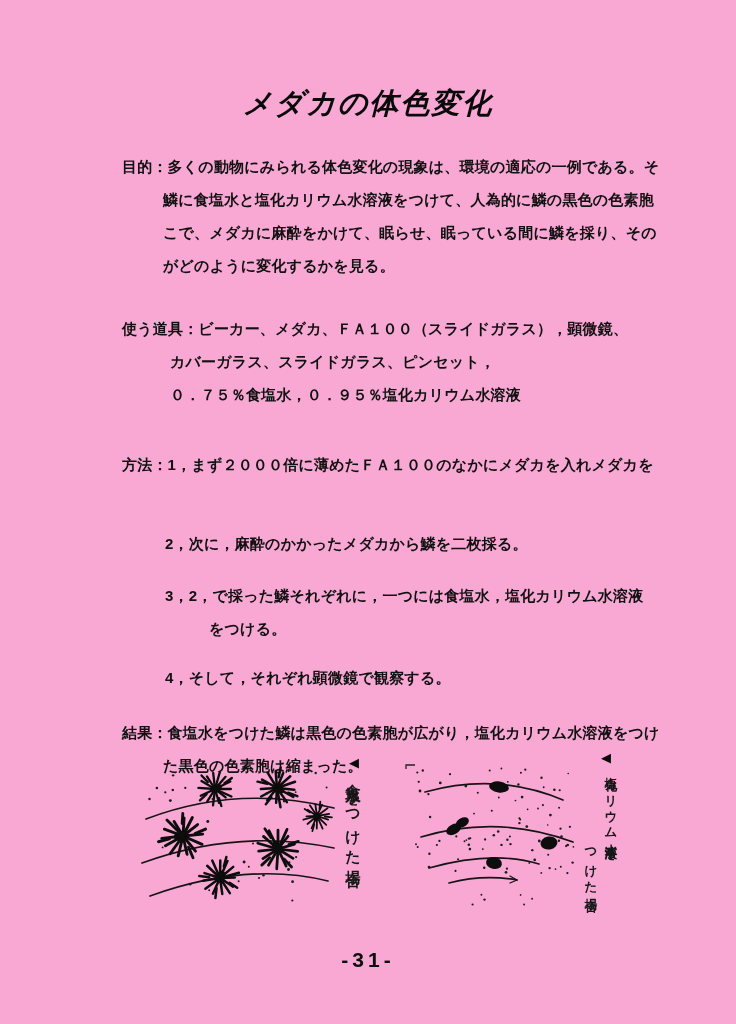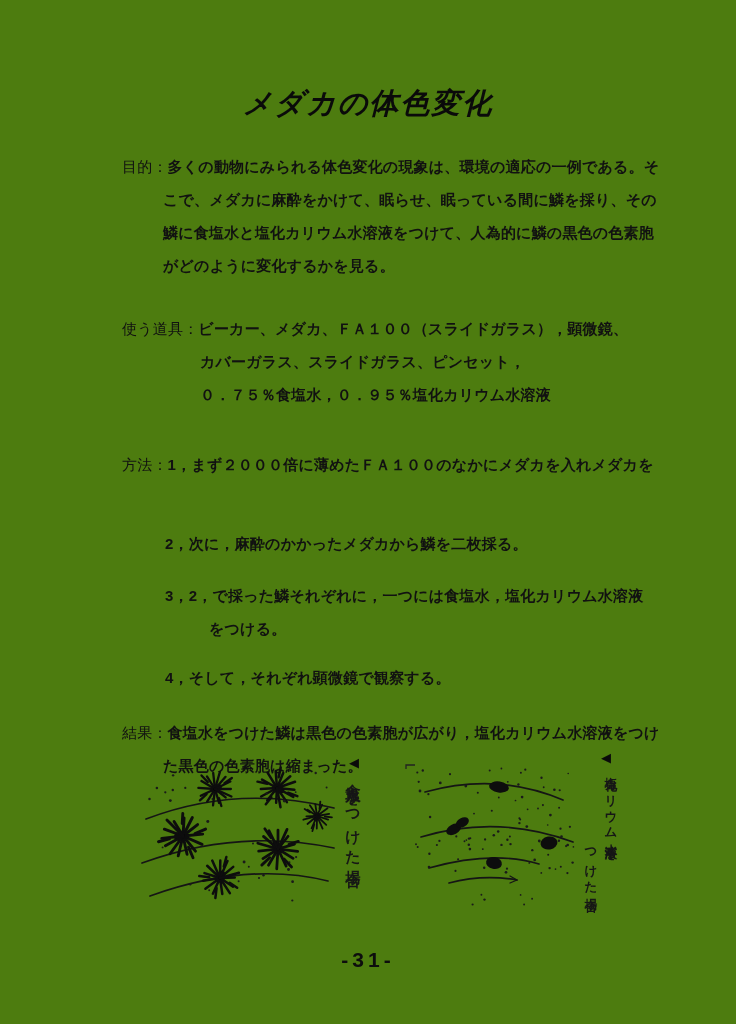--- a/index.html
+++ b/index.html
@@ -1,43 +1,43 @@
 <!DOCTYPE html>
 <html><head>
 <meta charset="utf-8">
 <style>
   html,body{margin:0;padding:0;background:#e8e8e8;}
   .page{
     position:relative;
     width:736px;height:1024px;
     margin:0 auto;
-    background:#4d7c0f;
+    background:#f9a8d4;
     overflow:hidden;
     font-family:"Liberation Sans","DejaVu Sans",sans-serif;
     color:#141414;
   }
   
   .title{
     position:absolute;top:84px;left:0;width:100%;
     margin:0;text-align:center;
     font-size:29px;font-weight:700;font-style:italic;
     letter-spacing:2px;color:#0a0a0a;
   }
   
   .block{
     position:absolute;left:122px;width:580px;
     font-size:15px;font-weight:600;line-height:33px;
     letter-spacing:0.2px;color:#111;
   }
   .line{white-space:nowrap;}
   .ind41{margin-left:41px;}
   .ind44{margin-left:44px;}
-  .ind72{margin-left:78px;}
+  .ind72{margin-left:48px;}
   .ind85{margin-left:85px;}
-  .lbl{font-weight:400;}
+  .lbl{font-weight:700;}
   .steps-left{left:165px;}
   
   .fig{position:absolute;}
   .fig .arc{fill:none;stroke:#151515;stroke-width:1.7;stroke-linecap:round;}
   .fig .corner{fill:none;stroke:#222;stroke-width:1.3;}
   .fig .blob{fill:#0d0d0d;}
   .fig .dot{fill:#1a1a1a;}
   .spikes path{stroke:#0d0d0d;stroke-width:2.5;stroke-linecap:round;fill:none;}
   .melc{fill:#0d0d0d;}
   
@@ -60,22 +60,22 @@
 </style>
 </head>
 <body>
 
 <div class="page">
 
   <h1 class="title">メダカの体色変化</h1>
 
   <section class="block" style="top:150px;">
     <div class="line"><span class="lbl">目的：</span><span>多くの動物にみられる体色変化の現象は、環境の適応の一例である。そ</span></div>
+    <div class="line ind41">鱗に食塩水と塩化カリウム水溶液をつけて、人為的に鱗の黒色の色素胞</div>
     <div class="line ind41">こで、メダカに麻酔をかけて、眠らせ、眠っている間に鱗を採り、その</div>
-    <div class="line ind41">鱗に食塩水と塩化カリウム水溶液をつけて、人為的に鱗の黒色の色素胞</div>
     <div class="line ind41">がどのように変化するかを見る。</div>
   </section>
 
   <section class="block" style="top:312px;">
     <div class="line"><span class="lbl">使う道具：</span><span>ビーカー、メダカ、ＦＡ１００（スライドガラス），顕微鏡、</span></div>
     <div class="line ind72">カバーガラス、スライドガラス、ピンセット，</div>
     <div class="line ind72">０．７５％食塩水，０．９５％塩化カリウム水溶液</div>
   </section>
 
   <section class="block" style="top:448px;">

